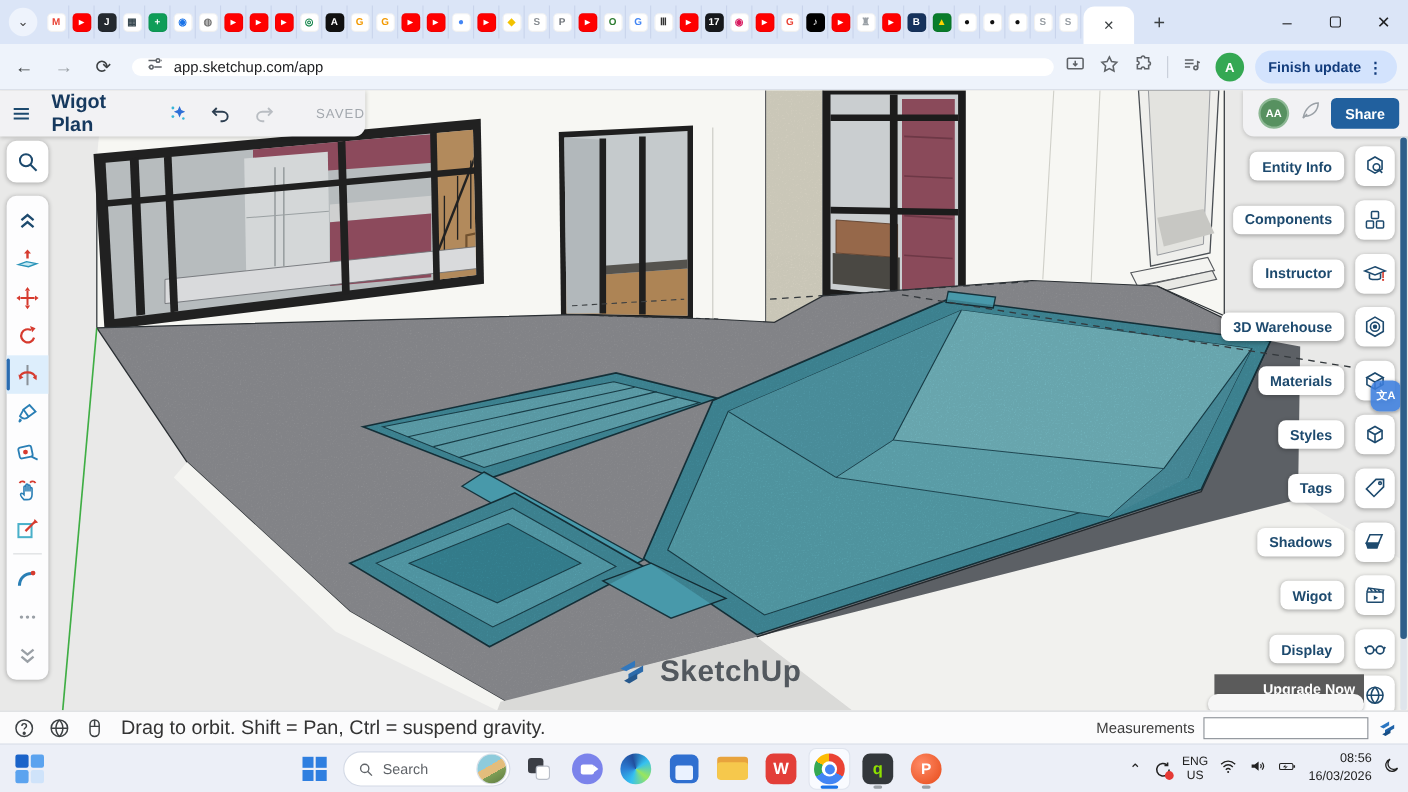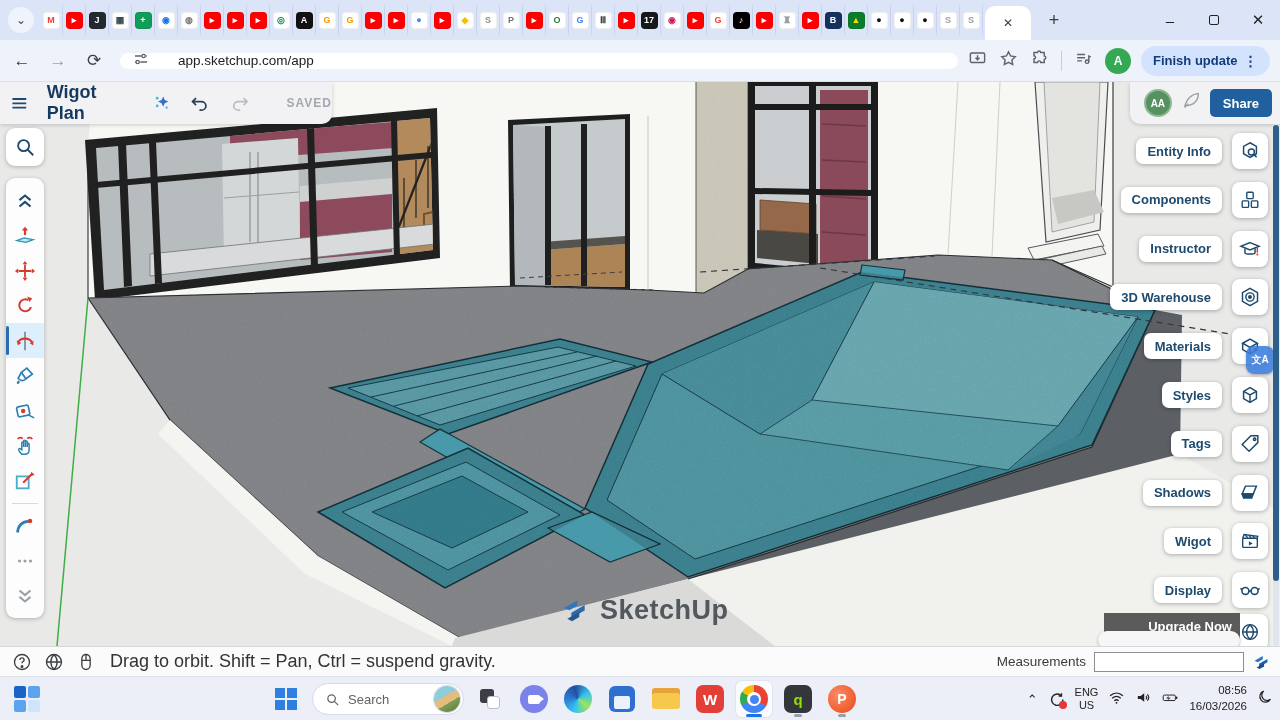--- a/index.html
+++ b/index.html
@@ -14,39 +14,39 @@
   .minitab .fav { width:17px; height:17px; border-radius:4px; display:flex; align-items:center; justify-content:center; font-size:9px; font-weight:bold; line-height:1; box-shadow:0 0 0 1px rgba(0,0,0,0.06) inset; }
   .activetab { width:46px; height:34px; margin-left:2px; background:#fff; border-radius:10px 10px 0 0; display:flex; align-items:center; justify-content:center; align-self:flex-end; color:#3c4043; font-size:12px; }
   .newtab { width:26px; height:26px; margin-left:10px; display:flex; align-items:center; justify-content:center; font-size:18px; color:#3c4043; }
   .wincontrols { position:absolute; right:0; top:0; height:40px; display:flex; align-items:center; }
   .winbtn { width:44px; height:40px; display:flex; align-items:center; justify-content:center; color:#202124; font-size:15px; }
   .winbtn .maxbox { width:10px; height:10px; border:1.5px solid #202124; border-radius:2px; }
 
   .addressbar { position:absolute; left:0; top:40px; width:1280px; height:42px; background:#eef3fb; display:flex; align-items:center; border-bottom:1px solid #d9dee7; }
   .navbtn { width:28px; height:28px; display:flex; align-items:center; justify-content:center; font-size:17px; color:#3c4043; margin-left:8px; }
   .navbtn.dim { color:#9aa0a6; }
-  .omnibox { height:16px; flex:0 0 838px; margin-left:12px; background:#fff; border-radius:15px; display:flex; align-items:center; padding:0 12px;gap:20px; }
+  .omnibox { height:16px; flex:0 0 838px; margin-left:12px; background:#fff; border-radius:15px; display:flex; align-items:center; padding:0 12px; }
   .omnibox .url { font-size:13.5px; color:#202124; margin-left:8px; }
   .bar-icons { display:flex; align-items:center; margin-left:10px; gap:12px; }
   .vdiv { width:1px; height:20px; background:#c6cdd8; }
   .avatarA { width:26px; height:26px; border-radius:50%; background:#34a853; color:#fff; font-size:12px; font-weight:bold; display:flex; align-items:center; justify-content:center; }
   .updatepill { height:30px; margin-left:10px; background:#d3e3fd; border-radius:15px; display:flex; align-items:center; padding:0 6px 0 12px; }
   .updatepill .txt { font-size:13px; font-weight:bold; color:#123c7c; }
   .updatepill .kebab { font-size:14px; color:#123c7c; padding:0 6px; font-weight:bold; }
 
   
   .appArea { position:absolute; left:0; top:82px; width:1280px; height:564px; overflow:hidden; background:#e9e9e8; }
   .scene { position:absolute; left:0; top:0; }
   .watermark { position:absolute; left:560px; top:512px; display:flex; align-items:center; gap:8px; opacity:0.92; }
   .watermark .wmtext { font-size:27px; font-weight:bold; color:#474d54; letter-spacing:0.5px; }
 
   .tlbar { position:absolute; left:0; top:0; width:332px; height:42px; background:#f2f2f4; border-radius:0 0 10px 0; box-shadow:0 1px 4px rgba(0,0,0,0.18); display:flex; align-items:center; }
   .tlbar .title { font-size:18px; font-weight:bold; color:#16395e; margin:0 16px 0 8px; }
   .tlbar .ico { width:24px; height:24px; margin:0 9px; display:flex; align-items:center; justify-content:center; }
-  .tlbar .saved { font-size:12px; font-weight:bold; letter-spacing:1px; color:#a3a8ae; margin-left:28px; }
+  .tlbar .saved { font-size:12px; font-weight:normal; letter-spacing:1px; color:#a3a8ae; margin-left:28px; }
 
   .trbar { position:absolute; right:0; top:0; width:150px; height:42px; background:#f2f2f4; border-radius:0 0 0 10px; box-shadow:0 1px 4px rgba(0,0,0,0.18); display:flex; align-items:center; justify-content:flex-end; gap:8px; padding-right:8px; }
   .avatarAA { width:28px; height:28px; border-radius:50%; background:#579160; border:2px solid #8db894; color:#fff; font-size:10px; font-weight:bold; display:flex; align-items:center; justify-content:center; }
   .sharebtn { height:28px; padding:0 13px; background:#21609e; border-radius:5px; color:#fff; font-size:13px; font-weight:bold; display:flex; align-items:center; }
 
   .searchBtn { position:absolute; left:6px; top:46px; width:38px; height:38px; background:#fff; border-radius:9px; box-shadow:0 1px 4px rgba(0,0,0,0.25); display:flex; align-items:center; justify-content:center; }
   .toolRail { position:absolute; left:6px; top:96px; width:38px; background:#fdfdfe; border-radius:9px; box-shadow:0 1px 4px rgba(0,0,0,0.25); padding:5px 0; display:flex; flex-direction:column; align-items:stretch; }
   .toolItem { height:35px; display:flex; align-items:center; justify-content:center; position:relative; }
   .toolItem.active { background:#ddeefc; }
   .toolItem.active::before { content:""; position:absolute; left:0; top:3px; bottom:3px; width:3px; background:#2b6cb0; border-radius:2px; }

